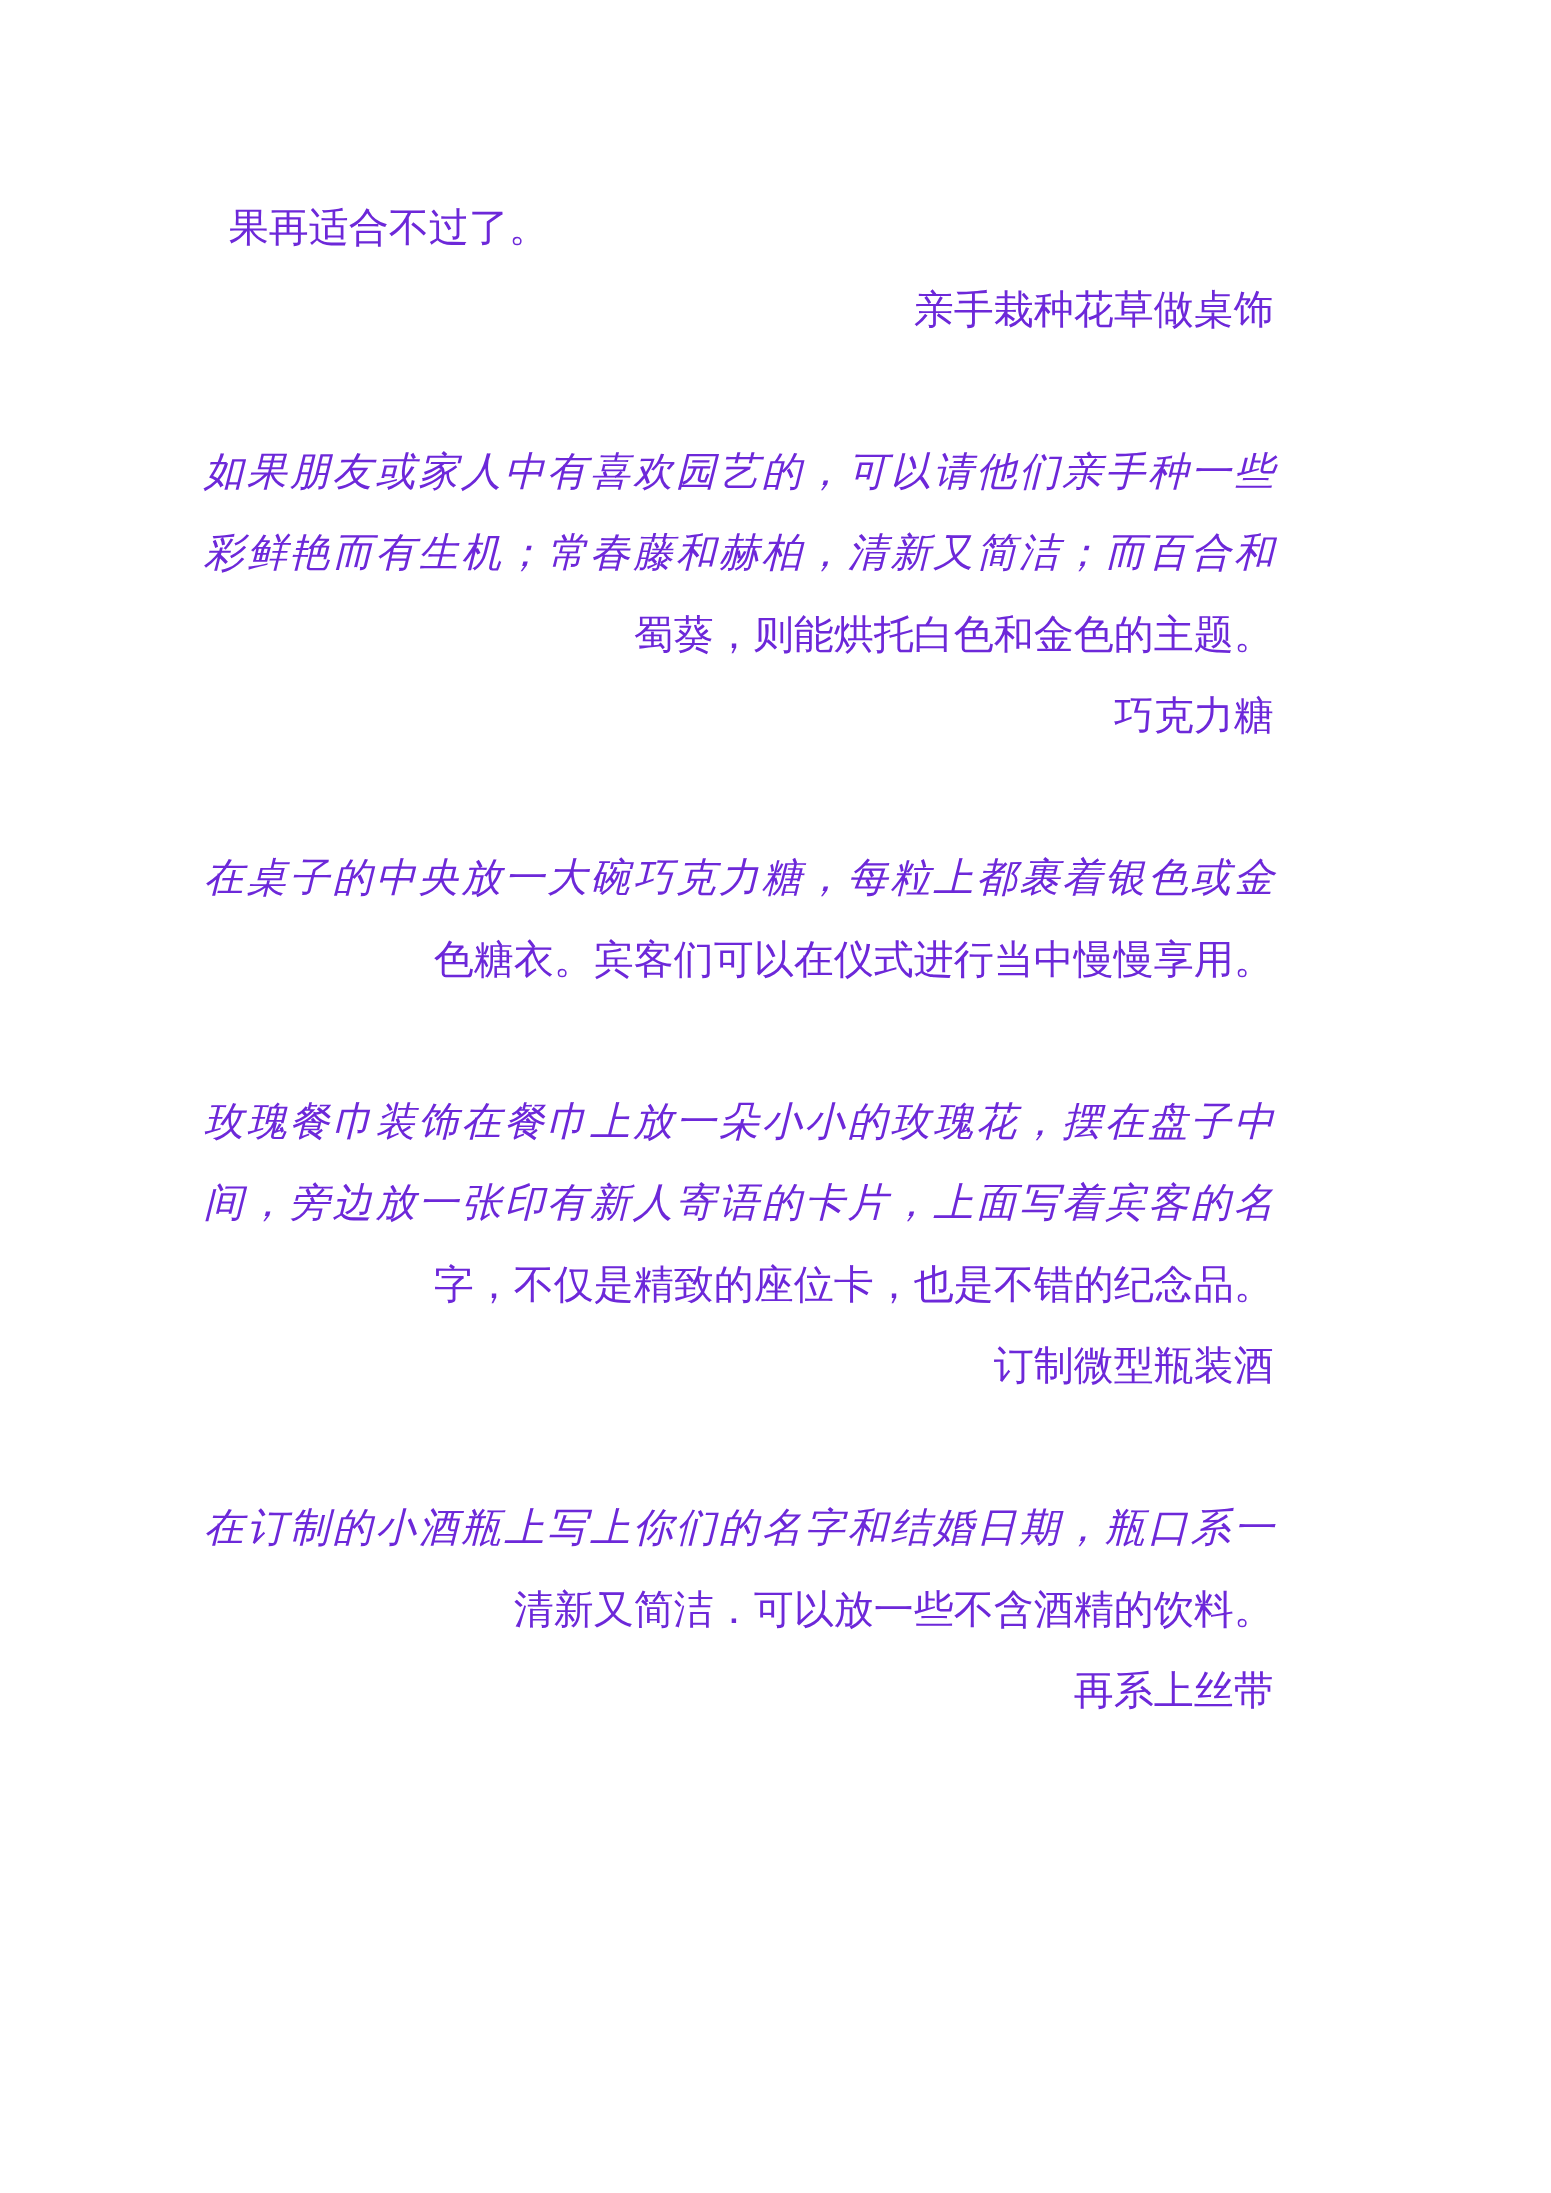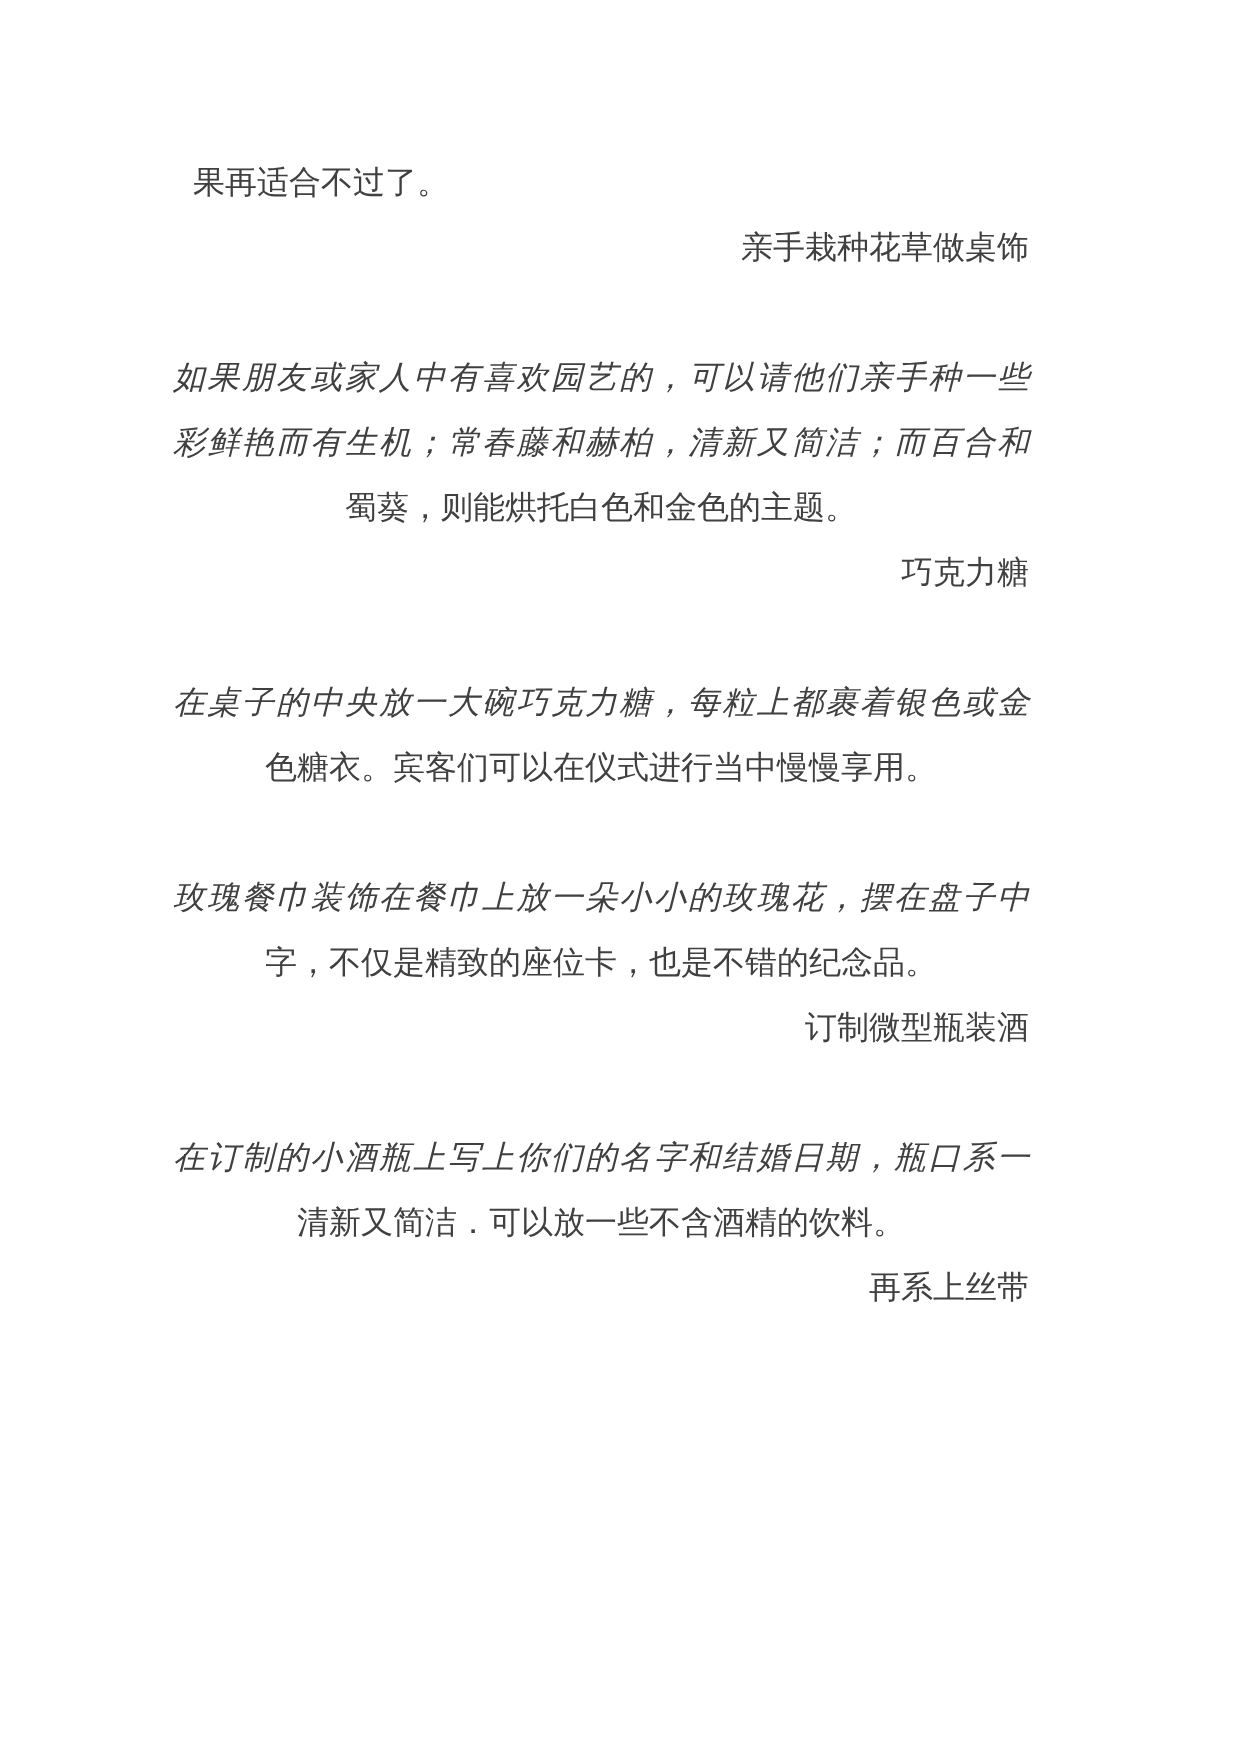--- a/index.html
+++ b/index.html
@@ -11,30 +11,29 @@
     overflow: hidden;
     font-family: "Liberation Serif", "DejaVu Serif", serif;
   }
   .doc {
     position: absolute;
     left: 163px;
     top: 150px;
     width: 856px;
     font-size: 32px;
     line-height: 65px;
-    color: #404040;
-    margin-left: 10px;
+    color: #6d28d9;
   }
   p { margin: 0; padding: 0; }
   .cont    { text-indent: 20px; text-align: left; }
   .heading { text-indent: 92px; text-align: right; }
   .para    { margin: 0; }
   .ln      { display: block; }
   .j       { text-align: justify; text-align-last: justify; font-style: italic; }
-  .last    { text-align: center; }
+  .last    { text-align: right; }
   .blank   { height: 65px; }
 </style>
 </head>
 <body>
 
 <div class="doc">
 
   <p class="cont">果再适合不过了。</p>
 
   <p class="heading">亲手栽种花草做桌饰</p>
@@ -53,20 +52,21 @@
 
   <p class="para">
     <span class="ln j">在桌子的中央放一大碗巧克力糖，每粒上都裹着银色或金</span>
     <span class="ln last">色糖衣。宾客们可以在仪式进行当中慢慢享用。</span>
   </p>
 
   <div class="blank"></div>
 
   <p class="para">
     <span class="ln j">玫瑰餐巾装饰在餐巾上放一朵小小的玫瑰花，摆在盘子中</span>
+    <span class="ln j">间，旁边放一张印有新人寄语的卡片，上面写着宾客的名</span>
     <span class="ln last">字，不仅是精致的座位卡，也是不错的纪念品。</span>
   </p>
 
   <p class="heading">订制微型瓶装酒</p>
 
   <div class="blank"></div>
 
   <p class="para">
     <span class="ln j">在订制的小酒瓶上写上你们的名字和结婚日期，瓶口系一</span>
     <span class="ln last">清新又简洁．可以放一些不含酒精的饮料。</span>

